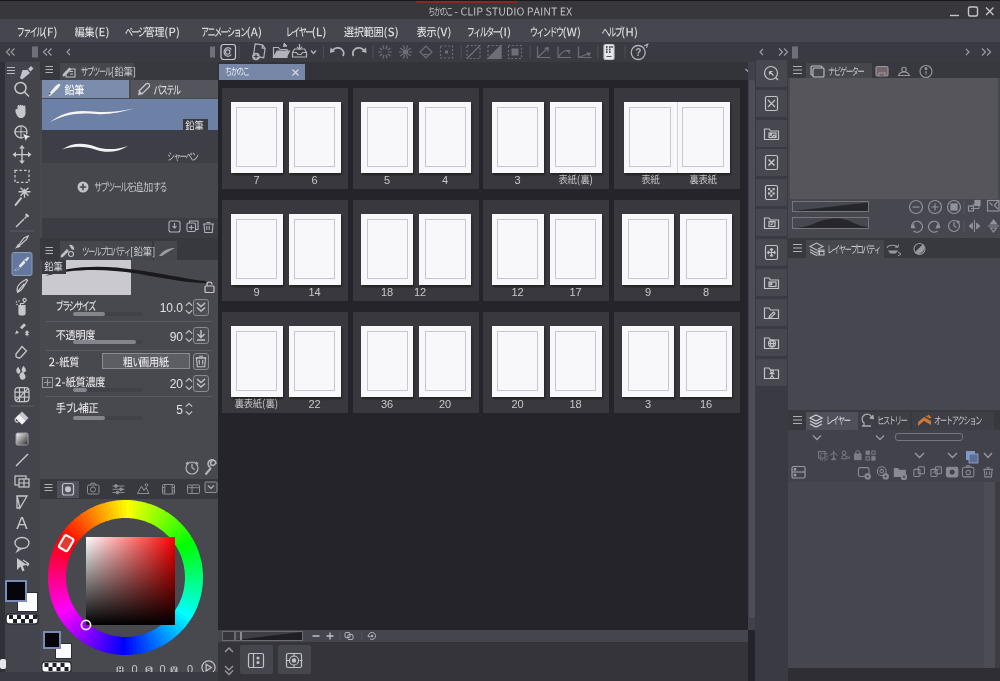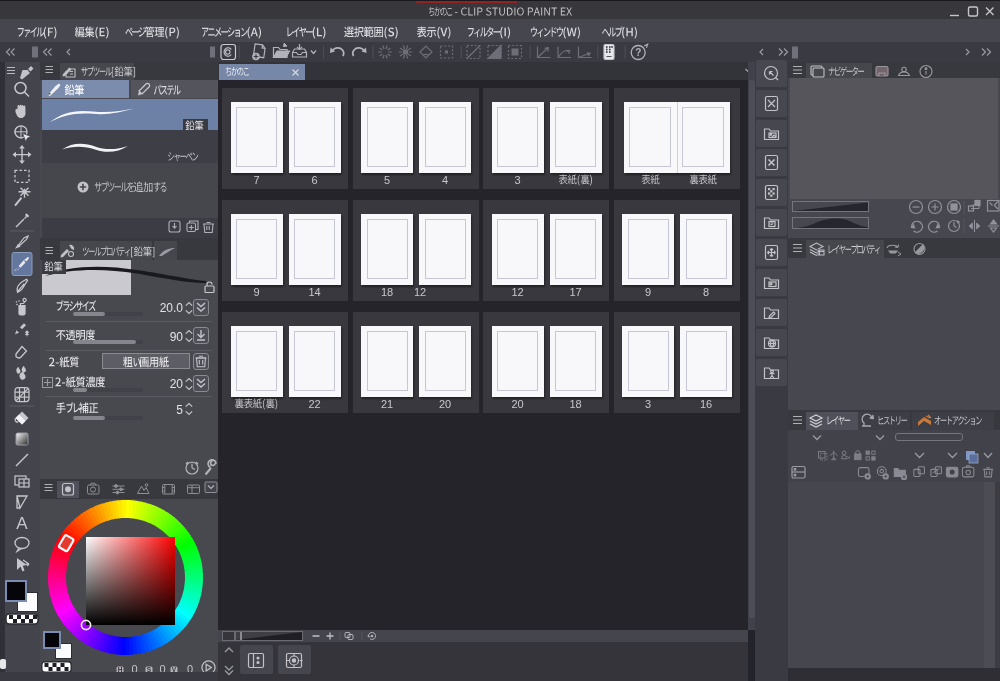--- a/index.html
+++ b/index.html
@@ -479,21 +479,21 @@
 <g stroke="#c6c6cc" stroke-width="1.2" fill="none">
       <rect x="2" y="6" width="9" height="6.5" rx="1"></rect>
       <path d="M4 6 V4.5 a2.5 2.5 0 0 1 5 0"></path>
     </g>
   </svg>
 <div style="position:absolute;left:55px;top:300px;line-height:0">
     <svg width="41" height="12" viewBox="0 -10.6 41 12.4" style="overflow:visible">
       <path d="M7.5 -10.3 6.9 -10C7.1 -9.6 7.4 -8.9 7.6 -8.4L8.2 -8.8C8 -9.2 7.7 -9.9 7.5 -10.3ZM7.2 -7.8 6.7 -8.3 7 -8.4C6.9 -8.9 6.6 -9.6 6.4 -10L5.8 -9.7C6 -9.3 6.2 -8.8 6.4 -8.4C6.2 -8.4 6.1 -8.4 6 -8.4C5.6 -8.4 2.5 -8.4 1.9 -8.4C1.6 -8.4 1.2 -8.4 1 -8.4V-7.1C1.2 -7.1 1.5 -7.1 1.9 -7.1C2.5 -7.1 5.5 -7.1 6 -7.1C5.9 -6 5.6 -4.5 5 -3.5C4.3 -2.2 3.3 -1.2 1.7 -0.6L2.4 0.5C3.9 -0.2 5 -1.3 5.8 -2.7C6.4 -4 6.8 -5.9 7 -7.1C7.1 -7.4 7.1 -7.6 7.2 -7.8Z M8.6 -9V-7.8C8.9 -7.8 9.2 -7.8 9.4 -7.8C9.9 -7.8 12.2 -7.8 12.7 -7.8C13 -7.8 13.3 -7.8 13.5 -7.8V-9C13.3 -9 13 -9 12.7 -9C12.2 -9 9.9 -9 9.4 -9C9.2 -9 8.9 -9 8.6 -9ZM14.2 -5.7 13.6 -6.3C13.5 -6.2 13.3 -6.2 13.1 -6.2C12.6 -6.2 9.2 -6.2 8.8 -6.2C8.5 -6.2 8.2 -6.2 7.9 -6.3V-5C8.2 -5 8.6 -5.1 8.8 -5.1C9.4 -5.1 12.6 -5.1 13 -5.1C12.9 -4.3 12.6 -3.4 12.1 -2.7C11.4 -1.6 10.4 -0.9 9.2 -0.5L9.8 0.6C10.9 0.2 12 -0.6 12.8 -2C13.4 -3 13.8 -4.2 14.1 -5.3C14.1 -5.4 14.1 -5.6 14.2 -5.7Z M16 -9.3 15.5 -8.3C16 -7.9 16.9 -7 17.4 -6.6L17.9 -7.6C17.5 -8 16.5 -8.9 16 -9.3ZM14.6 -0.8 15.1 0.4C15.9 0.2 17 -0.3 17.9 -1C19.3 -2.2 20.4 -3.7 21.2 -5.3L20.7 -6.6C20 -4.9 18.8 -3.3 17.4 -2.2C16.6 -1.5 15.5 -1 14.6 -0.8ZM14.7 -6.6 14.2 -5.6C14.8 -5.2 15.7 -4.4 16.1 -3.9L16.6 -5C16.2 -5.4 15.2 -6.2 14.7 -6.6Z M20.7 -7.1V-5.8C20.8 -5.8 21.2 -5.8 21.6 -5.8H22.4V-4C22.4 -3.5 22.4 -3 22.3 -2.9H23.3C23.3 -3 23.2 -3.5 23.2 -4V-5.8H25.5V-5.4C25.5 -2.2 24.7 -1.1 23.1 -0.3L23.9 0.6C25.8 -0.6 26.3 -2.3 26.3 -5.4V-5.8H27.1C27.5 -5.8 27.8 -5.8 27.9 -5.8V-7.1C27.8 -7 27.5 -7 27.1 -7H26.3V-8.4C26.3 -8.9 26.3 -9.3 26.4 -9.4H25.4C25.4 -9.3 25.5 -8.9 25.5 -8.4V-7H23.2V-8.4C23.2 -8.8 23.3 -9.2 23.3 -9.3H22.3C22.4 -9 22.4 -8.7 22.4 -8.4V-7H21.6C21.2 -7 20.8 -7.1 20.7 -7.1Z M27.5 -4.5 27.9 -3.3C29 -3.8 30.1 -4.5 31 -5.1V-1C31 -0.5 31 0.2 31 0.4H32C32 0.2 32 -0.5 32 -1V-6C32.8 -6.7 33.6 -7.7 34.2 -8.6L33.5 -9.5C32.9 -8.6 32.1 -7.5 31.2 -6.7C30.2 -5.9 29 -5 27.5 -4.5Z M41 -10.3 40.5 -10C40.7 -9.5 41 -8.8 41.1 -8.3L41.7 -8.7C41.5 -9.1 41.2 -9.8 41 -10.3ZM40.3 -7.8 40.2 -7.9 40.7 -8.2C40.5 -8.7 40.2 -9.4 40 -9.9L39.5 -9.5C39.7 -9.1 39.9 -8.5 40.1 -8.1L39.7 -8.4C39.6 -8.3 39.3 -8.3 39 -8.3C38.7 -8.3 36.3 -8.3 35.9 -8.3C35.6 -8.3 35.1 -8.3 35 -8.4V-7C35.1 -7 35.6 -7.1 35.9 -7.1C36.2 -7.1 38.6 -7.1 39 -7.1C38.8 -6.1 38.2 -4.8 37.6 -3.9C36.8 -2.6 35.5 -1.1 34.2 -0.4L34.9 0.6C36.1 -0.2 37.2 -1.5 38.1 -2.8C38.9 -1.7 39.8 -0.4 40.3 0.7L41.1 -0.3C40.5 -1.2 39.5 -2.7 38.7 -3.8C39.2 -4.9 39.7 -6.2 40 -7.2C40.1 -7.4 40.2 -7.7 40.3 -7.8Z" fill="#e2e2e6"></path>
     </svg>
   </div>
-<div style="position:absolute;left:183px;top:302px;font-size:12px;color:#e2e2e6;font-weight:normal;white-space:nowrap;line-height:1;transform:translateX(-100%);">20.0</div>
+<div style="position:absolute;left:183px;top:302px;font-size:12px;color:#e2e2e6;font-weight:normal;white-space:nowrap;line-height:1;transform:translateX(-100%);">10.0</div>
 <svg class="a" style="left:183.5px;top:300.5px" width="10" height="14" viewBox="0 0 10 14">
     <path d="M1.8 4.6 L5 1.6 L8.2 4.6 M1.8 9.4 L5 12.4 L8.2 9.4" stroke="#c2c2c8" stroke-width="1.2" fill="none"></path>
   </svg>
 <div class="a" style="left:73px;top:311.5px;width:70px;height:4px;background:#41414a;border-radius:2px"></div>
 <div class="a" style="left:73px;top:311.5px;width:32px;height:4px;background:#85858d;border-radius:2px"></div>
 <svg class="a" style="left:193px;top:298.5px" width="16" height="17" viewBox="0 0 16 17">
     <rect x="0.5" y="0.5" width="15" height="16" rx="2.5" stroke="#8a8a92" fill="#4e4e56" stroke-width="1"></rect>
     <path d="M4 4 L8 7.5 L12 4 M4 8.5 L8 12 L12 8.5" stroke="#c2c2c8" stroke-width="1.4" fill="none"></path>
   </svg>
 <div class="a" style="left:46px;top:321px;width:166px;height:1px;background:#5a5a62"></div>
@@ -861,21 +861,21 @@
     <svg width="45" height="11" viewBox="0 -9.7 45 11.3" style="overflow:visible">
       <path d="M1.7 -7.2V-4.4H4.5V-3.9H1.2V-3.3H4.5V-2.7H0.5V-2.1H3.7C2.8 -1.5 1.5 -1.1 0.3 -0.8C0.5 -0.7 0.6 -0.4 0.7 -0.3C1.3 -0.4 2 -0.6 2.7 -0.9V-0L1.5 0.1L1.6 0.8C2.7 0.7 4.3 0.4 5.9 0.2L5.8 -0.5L3.4 -0.1V-1.2C3.9 -1.5 4.4 -1.8 4.7 -2.1H4.8C5.6 -0.5 7.1 0.5 8.9 0.9C9 0.7 9.2 0.4 9.3 0.2C8.5 0.1 7.7 -0.2 7 -0.7C7.5 -0.9 8.1 -1.2 8.6 -1.5L8.1 -1.9C7.7 -1.6 7 -1.3 6.5 -1C6.1 -1.3 5.8 -1.7 5.5 -2.1H9.2V-2.7H5.2V-3.3H8.5V-3.9H5.2V-4.4H8.1V-7.2ZM2.4 -5.6H4.5V-5H2.4ZM5.2 -5.6H7.3V-5H5.2ZM2.4 -6.7H4.5V-6.1H2.4ZM5.2 -6.7H7.3V-6.1H5.2ZM0.6 -8.4V-7.8H9.1V-8.4H5.2V-9.3H4.5V-8.4Z M10.7 0.1 10.9 0.9C12.1 0.5 13.8 0.1 15.3 -0.4L15.2 -1.1L12.8 -0.4V-2.9C13.3 -3.3 13.8 -3.8 14.2 -4.2C14.9 -1.7 16.2 0 18.2 0.8C18.3 0.6 18.6 0.3 18.7 0.1C17.6 -0.3 16.8 -0.9 16.1 -1.8C16.8 -2.3 17.5 -2.9 18.2 -3.4L17.6 -3.9C17.1 -3.4 16.4 -2.8 15.7 -2.4C15.4 -2.9 15.1 -3.6 14.9 -4.3H18.4V-5H14.5V-6H17.7V-6.7H14.5V-7.6H18.1V-8.3H14.5V-9.2H13.8V-8.3H10.3V-7.6H13.8V-6.7H10.8V-6H13.8V-5H10V-4.3H13.3C12.4 -3.4 10.9 -2.6 9.6 -2.2C9.8 -2 10 -1.7 10.1 -1.5C10.7 -1.7 11.4 -2.1 12.1 -2.5V-0.2Z M21.7 -2.8C22 -2.1 22.2 -1.3 22.3 -0.7L22.9 -1C22.8 -1.5 22.6 -2.4 22.3 -3ZM19.6 -3C19.5 -2 19.3 -1 19 -0.3C19.1 -0.3 19.4 -0.1 19.6 -0C19.9 -0.7 20.1 -1.8 20.2 -2.8ZM27.1 -9.3C26.3 -8.8 24.9 -8.5 23.7 -8.2L23.3 -8.4V-0.2L22.6 -0.1L22.8 0.7C23.7 0.5 24.8 0.2 25.9 -0.1L25.8 -0.8L24 -0.4V-4.3H25.6C25.7 -1.6 26.1 0.5 27 0.8C27.6 1.1 28 0.6 28.2 -1.2C28 -1.3 27.8 -1.5 27.6 -1.6C27.6 -0.6 27.4 0.1 27.3 0C26.7 -0.1 26.4 -1.9 26.3 -4.3H28V-5.1H26.2C26.2 -6 26.1 -7 26.1 -8.1C26.7 -8.2 27.2 -8.4 27.7 -8.6ZM24 -7.6C24.5 -7.6 25 -7.8 25.4 -7.9C25.5 -6.9 25.5 -6 25.5 -5.1H24ZM19 -4.3 19.1 -3.6 20.7 -3.7V0.9H21.4V-3.8L22.3 -3.9C22.4 -3.6 22.5 -3.4 22.6 -3.2L23.1 -3.5C22.9 -4.1 22.5 -5 22 -5.7L21.5 -5.5C21.7 -5.2 21.9 -4.9 22 -4.5L20.4 -4.4C21.1 -5.4 21.9 -6.6 22.4 -7.6L21.8 -8C21.5 -7.4 21.1 -6.6 20.7 -5.9C20.6 -6.1 20.4 -6.4 20.1 -6.7C20.5 -7.3 20.9 -8.2 21.3 -9L20.6 -9.3C20.4 -8.6 20 -7.8 19.7 -7.1L19.4 -7.4L19.1 -6.9C19.5 -6.4 20.1 -5.8 20.3 -5.3C20.1 -4.9 19.9 -4.6 19.7 -4.4Z M30.7 2.2 31.3 1.9C30.3 0.3 29.9 -1.6 29.9 -3.4C29.9 -5.3 30.3 -7.1 31.3 -8.7L30.7 -9C29.7 -7.3 29.1 -5.6 29.1 -3.4C29.1 -1.3 29.7 0.5 30.7 2.2Z M33.4 -7.2V-4.4H36.2V-3.9H33V-3.3H36.2V-2.7H32.3V-2.1H35.5C34.6 -1.5 33.2 -1.1 32.1 -0.8C32.2 -0.7 32.4 -0.4 32.5 -0.3C33.1 -0.4 33.8 -0.6 34.4 -0.9V-0L33.2 0.1L33.4 0.8C34.5 0.7 36.1 0.4 37.6 0.2L37.6 -0.5L35.1 -0.1V-1.2C35.7 -1.5 36.1 -1.8 36.5 -2.1H36.6C37.4 -0.5 38.9 0.5 40.7 0.9C40.8 0.7 41 0.4 41.1 0.2C40.2 0.1 39.4 -0.2 38.7 -0.7C39.3 -0.9 39.8 -1.2 40.3 -1.5L39.9 -1.9C39.5 -1.6 38.8 -1.3 38.3 -1C37.9 -1.3 37.6 -1.7 37.3 -2.1H40.9V-2.7H36.9V-3.3H40.2V-3.9H36.9V-4.4H39.8V-7.2ZM34.1 -5.6H36.2V-5H34.1ZM36.9 -5.6H39.1V-5H36.9ZM34.1 -6.7H36.2V-6.1H34.1ZM36.9 -6.7H39.1V-6.1H36.9ZM32.4 -8.4V-7.8H40.8V-8.4H36.9V-9.3H36.2V-8.4Z M42.2 2.2C43.2 0.5 43.8 -1.3 43.8 -3.4C43.8 -5.6 43.2 -7.3 42.2 -9L41.6 -8.7C42.5 -7.1 43 -5.3 43 -3.4C43 -1.6 42.5 0.3 41.6 1.9Z" fill="#c8c8cc"></path>
     </svg>
   </div>
 <div style="position:absolute;left:314.5px;top:398.5px;font-size:11px;color:#c8c8cc;font-weight:normal;white-space:nowrap;line-height:1;transform:translateX(-50%);">22</div>
 <div class="a" style="left:352.5px;top:312px;width:126px;height:101px;background:#38383e"></div>
 <div class="a" style="left:361.0px;top:325.5px;width:52px;height:71.5px;background:#f8f8fa;box-shadow:1px 2px 2px rgba(0,0,0,.4)"></div>
 <div class="a" style="left:366.5px;top:331.0px;width:41px;height:60.0px;border:1px solid #c6c6d4"></div>
 <div class="a" style="left:419.0px;top:325.5px;width:52px;height:71.5px;background:#f8f8fa;box-shadow:1px 2px 2px rgba(0,0,0,.4)"></div>
 <div class="a" style="left:424.5px;top:331.0px;width:41px;height:60.0px;border:1px solid #c6c6d4"></div>
-<div style="position:absolute;left:387.0px;top:398.5px;font-size:11px;color:#c8c8cc;font-weight:normal;white-space:nowrap;line-height:1;transform:translateX(-50%);">21</div>
+<div style="position:absolute;left:387.0px;top:398.5px;font-size:11px;color:#c8c8cc;font-weight:normal;white-space:nowrap;line-height:1;transform:translateX(-50%);">36</div>
 <div style="position:absolute;left:445.0px;top:398.5px;font-size:11px;color:#c8c8cc;font-weight:normal;white-space:nowrap;line-height:1;transform:translateX(-50%);">20</div>
 <div class="a" style="left:483px;top:312px;width:126px;height:101px;background:#38383e"></div>
 <div class="a" style="left:491.5px;top:325.5px;width:52px;height:71.5px;background:#f8f8fa;box-shadow:1px 2px 2px rgba(0,0,0,.4)"></div>
 <div class="a" style="left:497.0px;top:331.0px;width:41px;height:60.0px;border:1px solid #c6c6d4"></div>
 <div class="a" style="left:549.5px;top:325.5px;width:52px;height:71.5px;background:#f8f8fa;box-shadow:1px 2px 2px rgba(0,0,0,.4)"></div>
 <div class="a" style="left:555.0px;top:331.0px;width:41px;height:60.0px;border:1px solid #c6c6d4"></div>
 <div style="position:absolute;left:517.5px;top:398.5px;font-size:11px;color:#c8c8cc;font-weight:normal;white-space:nowrap;line-height:1;transform:translateX(-50%);">20</div>
 <div style="position:absolute;left:575.5px;top:398.5px;font-size:11px;color:#c8c8cc;font-weight:normal;white-space:nowrap;line-height:1;transform:translateX(-50%);">18</div>
 <div class="a" style="left:613.5px;top:312px;width:126px;height:101px;background:#38383e"></div>
 <div class="a" style="left:622.0px;top:325.5px;width:52px;height:71.5px;background:#f8f8fa;box-shadow:1px 2px 2px rgba(0,0,0,.4)"></div>

